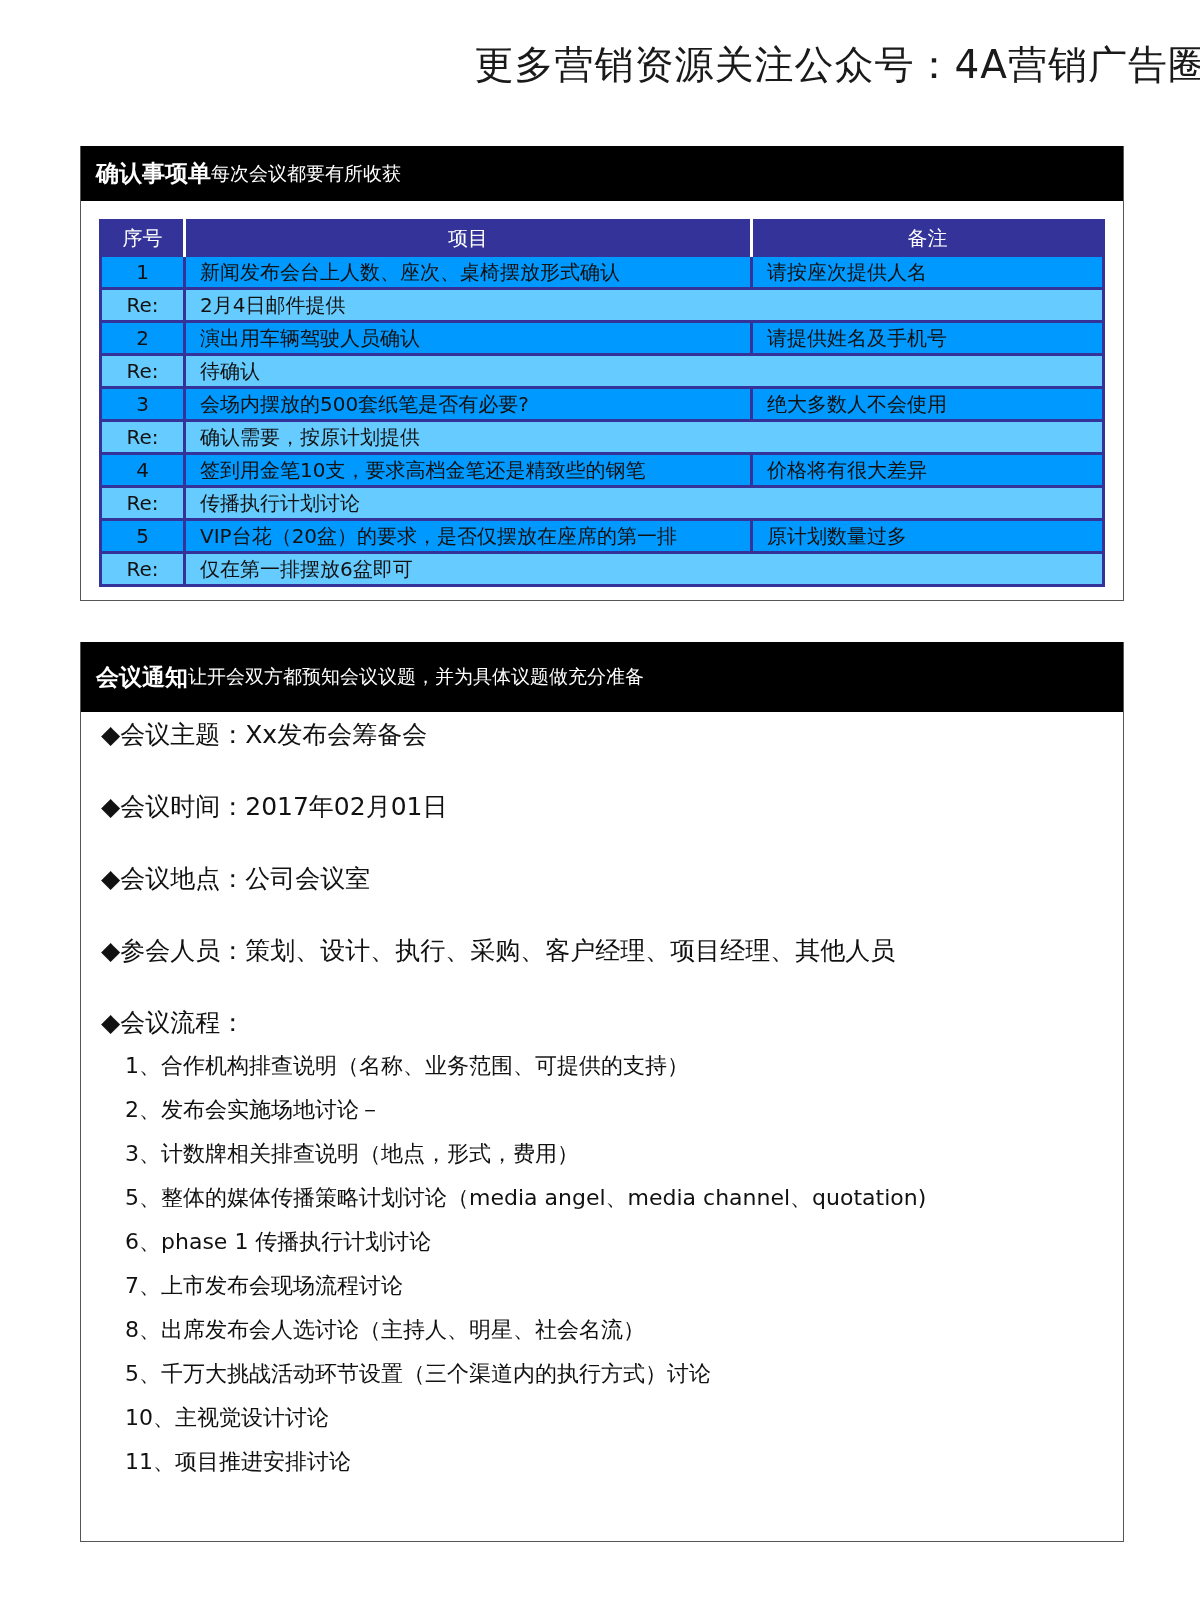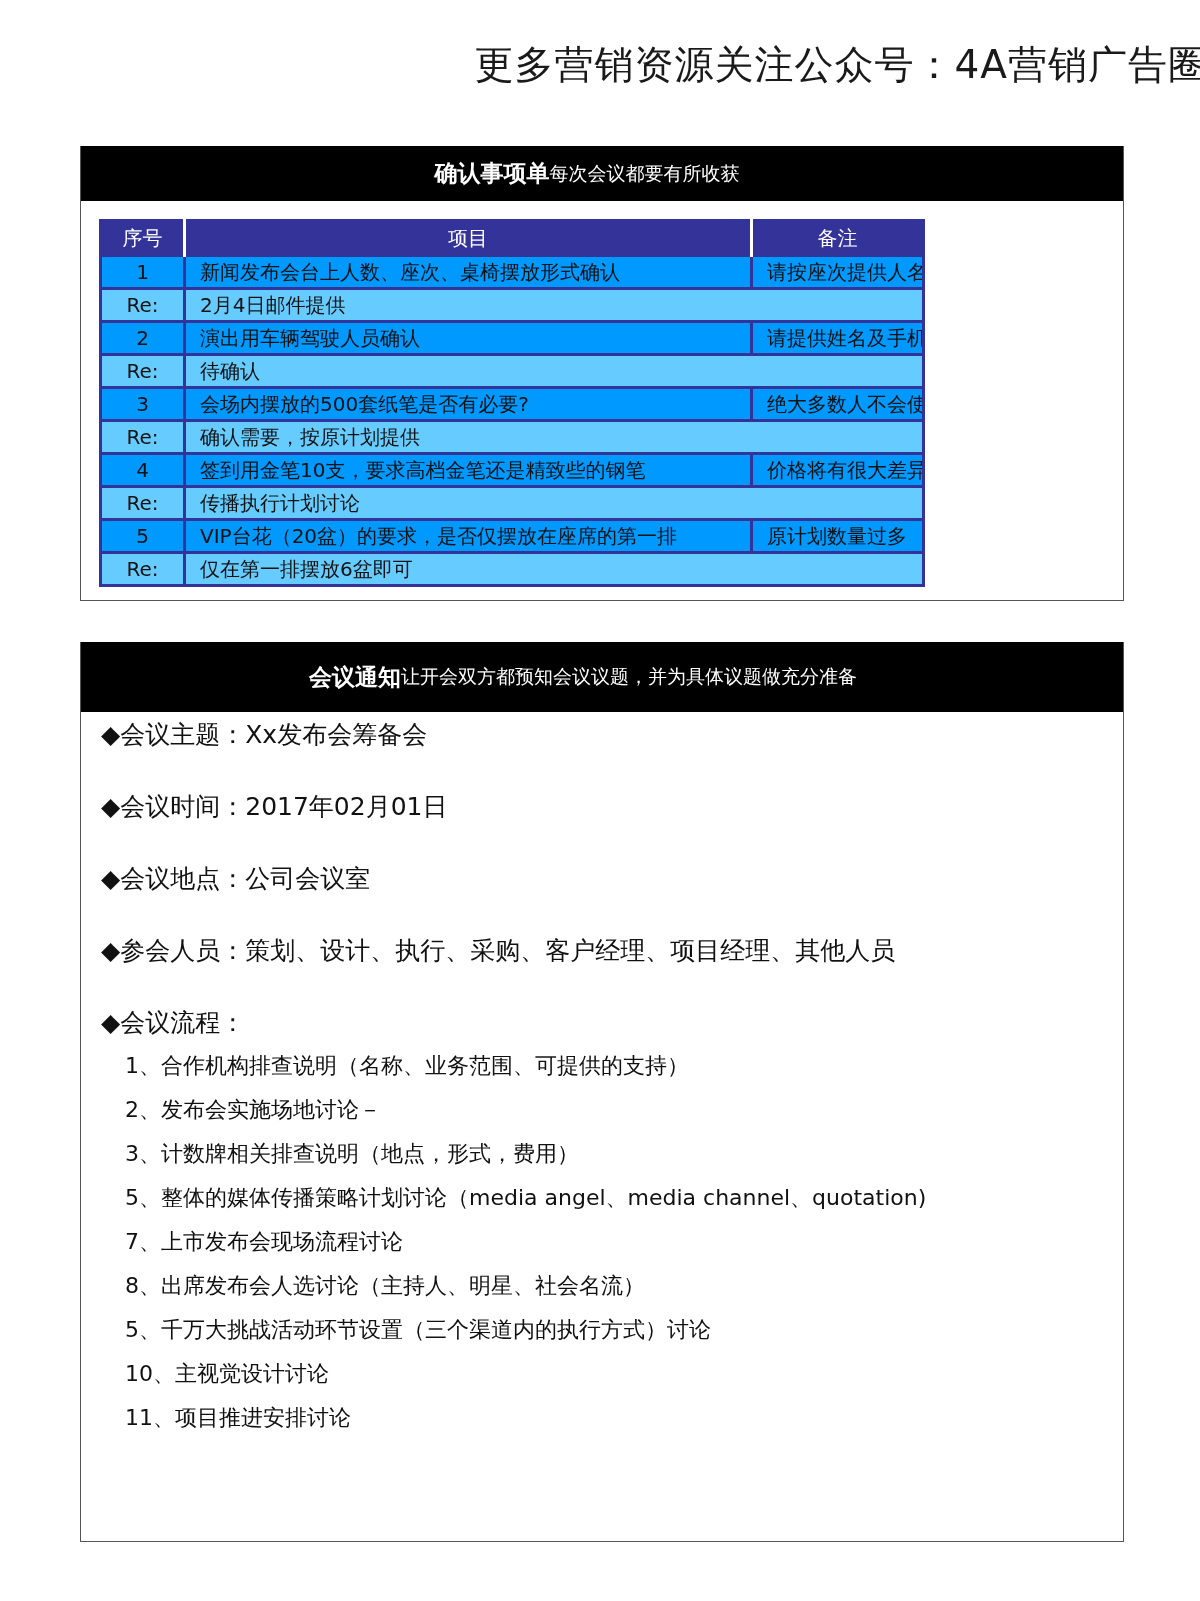--- a/index.html
+++ b/index.html
@@ -12,32 +12,32 @@
     position: absolute; top: 38px; left: 0; width: 1200px;
     text-align: right; font-size: 39px; color: #1a1a1a; letter-spacing: 1px; margin-left: 8px;
   }
   .panel {
     position: absolute; left: 80px; width: 1044px;
     border: 1px solid #555; border-top: none; background: #fff;
     box-sizing: border-box;
   }
   .panel-header {
     background: #000; color: #fff; height: 55px;
-    display: flex; align-items: center; justify-content: center;
-    padding: 0 30px 0 0; box-sizing: border-box;
+    display: flex; align-items: center; justify-content: flex-start;
+    padding: 0 30px 0 15px; box-sizing: border-box;
   }
   .panel-title { font-size: 23px; font-weight: bold; }
   .panel-tagline { font-size: 19px; }
   #confirm-panel { top: 146px; height: 455px; }
   #confirm-panel .panel-header { height: 55px; }
   #notice-panel { top: 642px; height: 900px; }
   #notice-panel .panel-header { height: 70px; padding-right: 38px; }
 
   .confirm-table {
-    position: absolute; left: 18px; top: 73px; width: 826px;
+    position: absolute; left: 18px; top: 73px; width: 1006px;
     border-collapse: collapse; border: 3px solid #333399;
     table-layout: fixed;
   }
   .confirm-table th {
     background: #333399; color: #fff; font-weight: normal;
     font-size: 20px; height: 32px; padding: 0; text-align: center;
     border-right: 3px solid #fff;
   }
   .confirm-table th:last-child { border-right: none; }
   .confirm-table td {
@@ -137,20 +137,21 @@
     <div class="info-line"><span>◆</span><span>会议主题：Xx发布会筹备会</span></div>
     <div class="info-line"><span>◆</span><span>会议时间：2017年02月01日</span></div>
     <div class="info-line"><span>◆</span><span>会议地点：公司会议室</span></div>
     <div class="info-line"><span>◆</span><span>参会人员：策划、设计、执行、采购、客户经理、项目经理、其他人员</span></div>
     <div class="flow-title"><span>◆</span><span>会议流程：</span></div>
     <ul class="flow-list">
       <li>1、合作机构排查说明（名称、业务范围、可提供的支持）</li>
       <li>2、发布会实施场地讨论－</li>
       <li>3、计数牌相关排查说明（地点，形式，费用）</li>
       <li>5、整体的媒体传播策略计划讨论（media angel、media channel、quotation)</li>
+      <li>6、phase 1 传播执行计划讨论</li>
       <li>7、上市发布会现场流程讨论</li>
       <li>8、出席发布会人选讨论（主持人、明星、社会名流）</li>
       <li>5、千万大挑战活动环节设置（三个渠道内的执行方式）讨论</li>
       <li>10、主视觉设计讨论</li>
       <li>11、项目推进安排讨论</li>
     </ul>
   </div>
 </section>
 
 </body></html>

